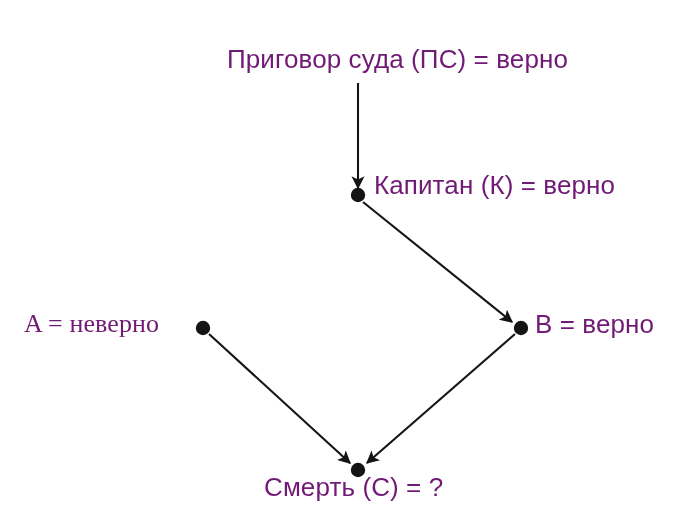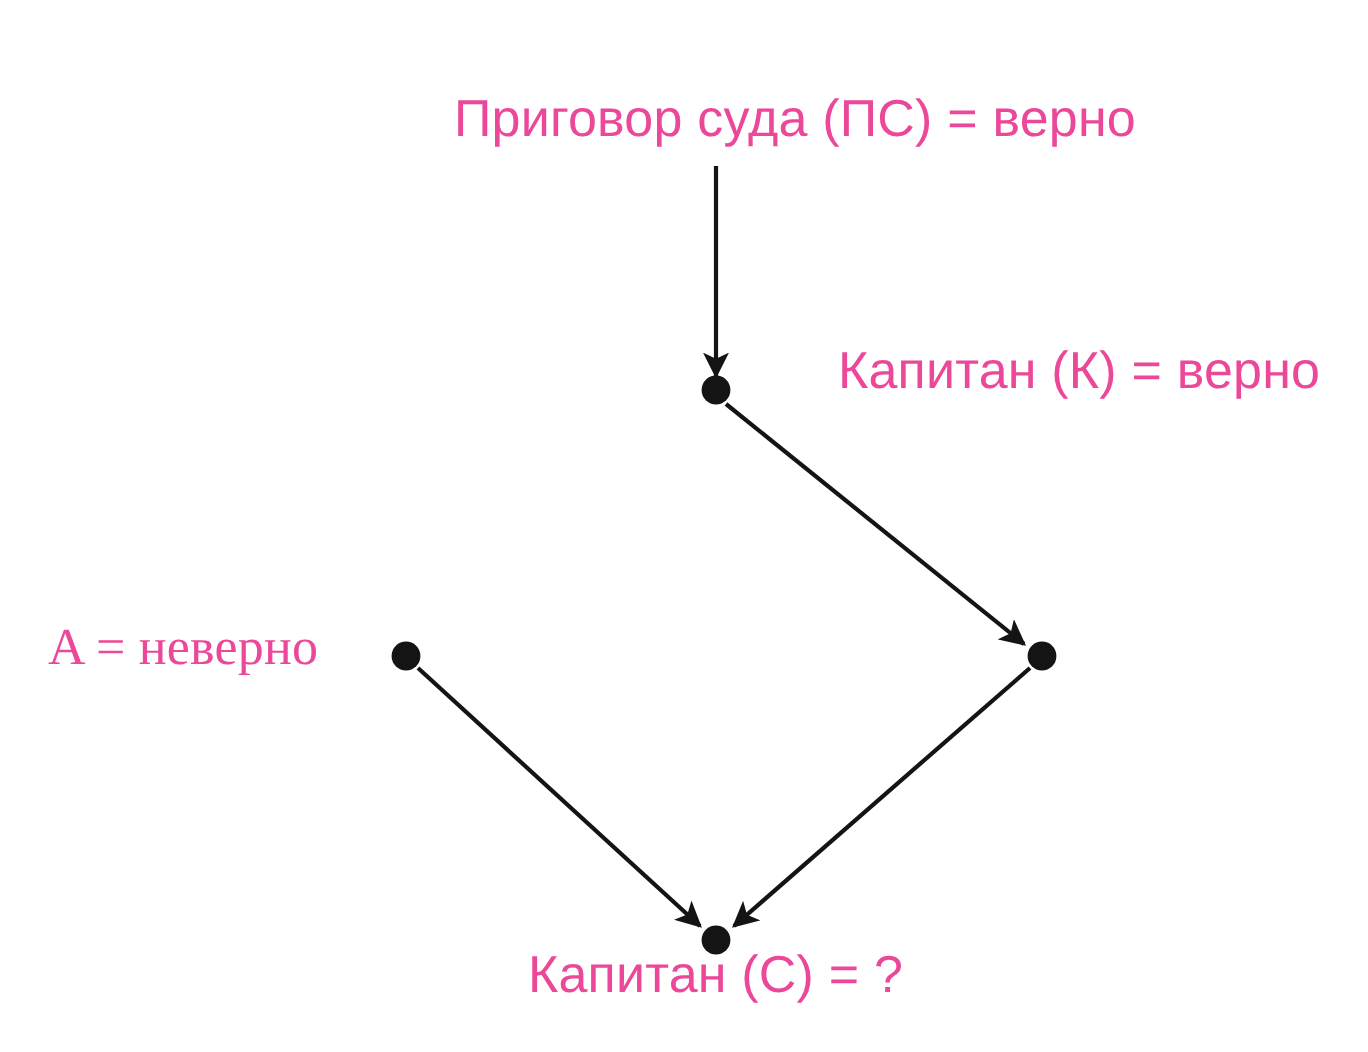--- a/index.html
+++ b/index.html
@@ -29,27 +29,27 @@
     left: 0;
     top: 0;
     width: 684px;
     height: 526px;
     display: block;
   }
   .node-label {
     position: absolute;
     font-size: 26px;
     font-weight: 400;
-    color: #ec4899;
+    color: #701a75;
     letter-spacing: 0.1px;
     white-space: nowrap;
     line-height: 1;
   }
   .label-top      { left: 227px; top: 46px; }
-  .label-captain  { left: 374px; top: 172px; margin-left: 45px; }
+  .label-captain  { left: 374px; top: 172px; }
   .label-a        { left: 24px;  top: 311px; font-family: Liberation Serif, serif; }
   .label-b        { left: 535px; top: 311px; }
   .label-death    { left: 264px; top: 474px; }
 </style>
 </head>
 <body>
 
 <div id="diagram-root">
 
   <svg class="graph-layer" viewBox="0 0 684 526" xmlns="http://www.w3.org/2000/svg">
@@ -72,16 +72,17 @@
     <circle cx="521" cy="328" r="7.2" fill="#141414"></circle>
     <circle cx="358" cy="470" r="7.2" fill="#141414"></circle>
   </svg>
 
   <div class="node-label label-top">Приговор суда (ПС) = верно</div>
 
   <div class="node-label label-captain">Капитан (К) = верно</div>
 
   <div class="node-label label-a">A = неверно</div>
 
+  <div class="node-label label-b">B = верно</div>
 
-  <div class="node-label label-death">Капитан (С) = ?</div>
+  <div class="node-label label-death">Смерть (С) = ?</div>
 
 </div>
 
 </body></html>

